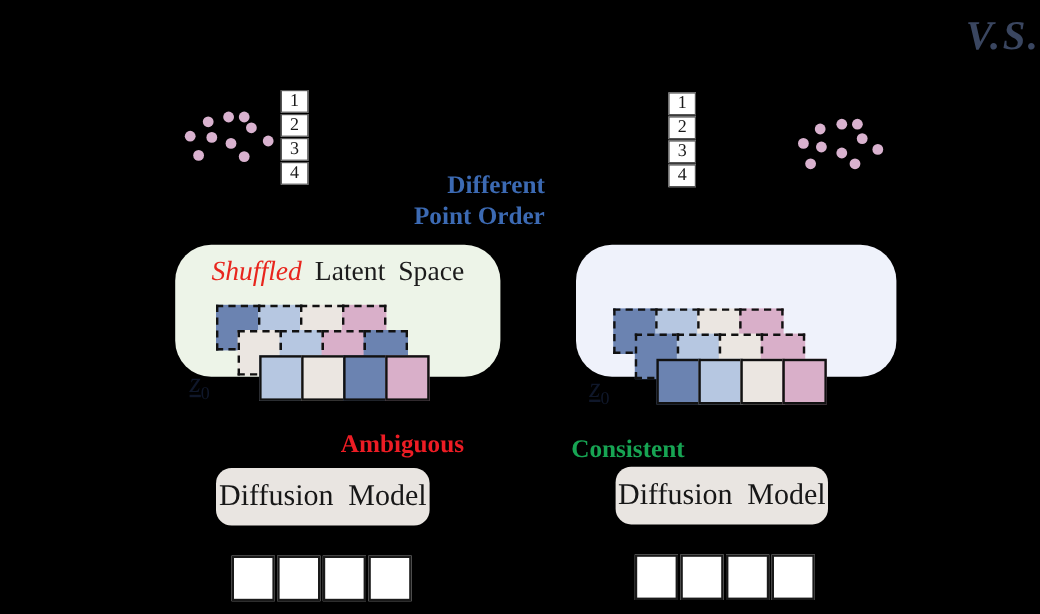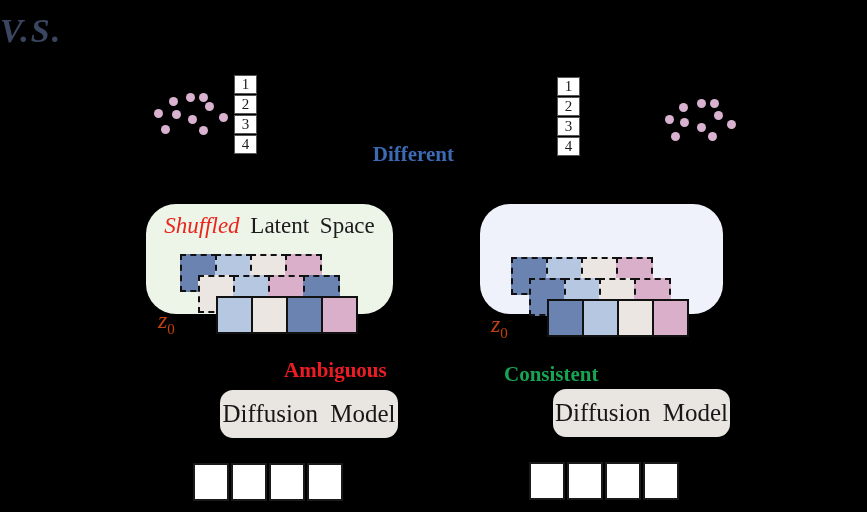--- a/index.html
+++ b/index.html
@@ -1,67 +1,67 @@
 <!DOCTYPE html>
 <html><head>
 <meta charset="utf-8">
 <style>
   html, body { margin: 0; padding: 0; background: #000; }
   .canvas {
     position: relative; width: 867px; height: 512px; background: #000;
     overflow: hidden; font-family: "Liberation Serif", serif;
   }
   .vs-title {
-    position: absolute; left: 0; top: 12px; width: 100%; text-align: left;
+    position: absolute; left: 0; top: 12px; width: 100%; text-align: right;
     font-style: italic; font-weight: 600; font-size: 34px; letter-spacing: 2px;
     color: var(--vs-text, #3a4660);
   }
   .point-cloud { position: absolute; left: 0; top: 0; }
   .dot {
     position: absolute; width: 9px; height: 9px; border-radius: 50%;
     background: var(--dot-pink, #d9b2cf);
   }
   .num-stack { position: absolute; display: flex; flex-direction: column; gap: 1px; }
   .num-cell {
     width: 21px; height: 17px; background: #fff; border: 1px solid #555;
     font-size: 15px; color: #1a1a1a; text-align: center; line-height: 17px;
   }
   .mid-label {
     position: absolute; left: 290px; top: 141px; width: 164px; text-align: right;
     font-weight: bold; font-size: 21px; line-height: 26px; color: var(--blue-text, #3c6ab3);
   }
-  .panel { position: absolute; width: 247px; height: 110px; border-radius: 30px; }
+  .panel { position: absolute; width: 247px; height: 110px; border-radius: 30px; padding-left: 24px; }
   .panel-left  { left: 146px; top: 204px; background: var(--left-panel-bg, #edf4e8); }
   .panel-right { left: 480px; top: 204px; width: 243px; background: var(--right-panel-bg, #eff2fb); }
   .panel-title {
     position: absolute; left: 0; top: 9px; width: 100%; text-align: center;
     font-size: 23px; color: #1c1c1c; word-spacing: 5px; white-space: pre;
   }
   .panel-title .em { font-style: italic; }
   .panel-left  .em { color: var(--shuffled-red, #e8251d); }
   .panel-right .em { color: var(--stable-green, #21a557); }
   .latent-row { position: absolute; display: flex; }
   .sq { width: 33px; height: 34px; }
   .row-dashed .sq { border: 2px dashed #111; }
   .row-dashed .sq + .sq { margin-left: -2px; }
   .row-solid .sq { border: 2px solid #111; }
   .row-solid .sq + .sq { margin-left: -2px; }
   .z-label {
-    position: absolute; font-style: italic; font-size: 24px; color: #c2410c;
+    position: absolute; font-style: italic; font-size: 24px; color: #0f172a; text-decoration: underline;
   }
   .z-label sub { font-style: normal; font-size: 15px; }
   .panel-left .z-label { left: 12px; top: 103px; }
   .panel-right .z-label { left: 11px; top: 107px; }
   .annotation { position: absolute; font-weight: bold; font-size: 21px; }
   .annotation-left { left: 284px; top: 358px; color: var(--red-text, #ed1c24); text-align: right; }
-  .annotation-right { left: 504px; top: 362px; color: var(--green-text, #17a453); }
+  .annotation-right { left: 476px; top: 362px; color: var(--green-text, #17a453); }
   .model-box {
     position: absolute; width: 178px; height: 48px; border-radius: 13px;
     background: var(--model-box-bg, #e9e5e1); color: #171717;
-    font-size: 25px; word-spacing: 6px; display: flex; align-items: center; justify-content: center; margin-left: 40px;
+    font-size: 25px; word-spacing: 6px; display: flex; align-items: center; justify-content: center;
   }
   .model-left { left: 180px; top: 390px; }
   .model-right { left: 513px; top: 389px; width: 177px; }
   .slot-row { position: absolute; display: flex; gap: 2px; }
   .slot-left { left: 193px; top: 463px; }
   .slot-right { left: 529px; top: 462px; }
   .slot { width: 32px; height: 34px; background: #fff; border: 2px solid #1a1a1a; }
 </style>
 </head>
 <body>
@@ -103,20 +103,21 @@
     </div>
   <div class="num-stack" id="stack-right" style="left:557px; top:77px;">
       <div class="num-cell">1</div>
       <div class="num-cell">2</div>
       <div class="num-cell">3</div>
       <div class="num-cell">4</div>
     </div>
 
   <div class="mid-label">
     <div>Different</div>
+    <div>Point Order</div>
   </div>
 
   <div class="panel panel-left" id="panel-left">
     <div class="panel-title"><span class="em">Shuffled</span><span> Latent Space</span></div>
     <div class="z-label"><span>z</span><sub>0</sub></div>
   <div class="latent-row row-dashed" style="left: 34px; top: 50px; z-index: 1;">
         <div class="sq" style="background: rgb(107, 131, 177);"></div>
         <div class="sq" style="background: rgb(182, 199, 225);"></div>
         <div class="sq" style="background: rgb(235, 230, 225);"></div>
         <div class="sq" style="background: rgb(217, 175, 201);"></div>

